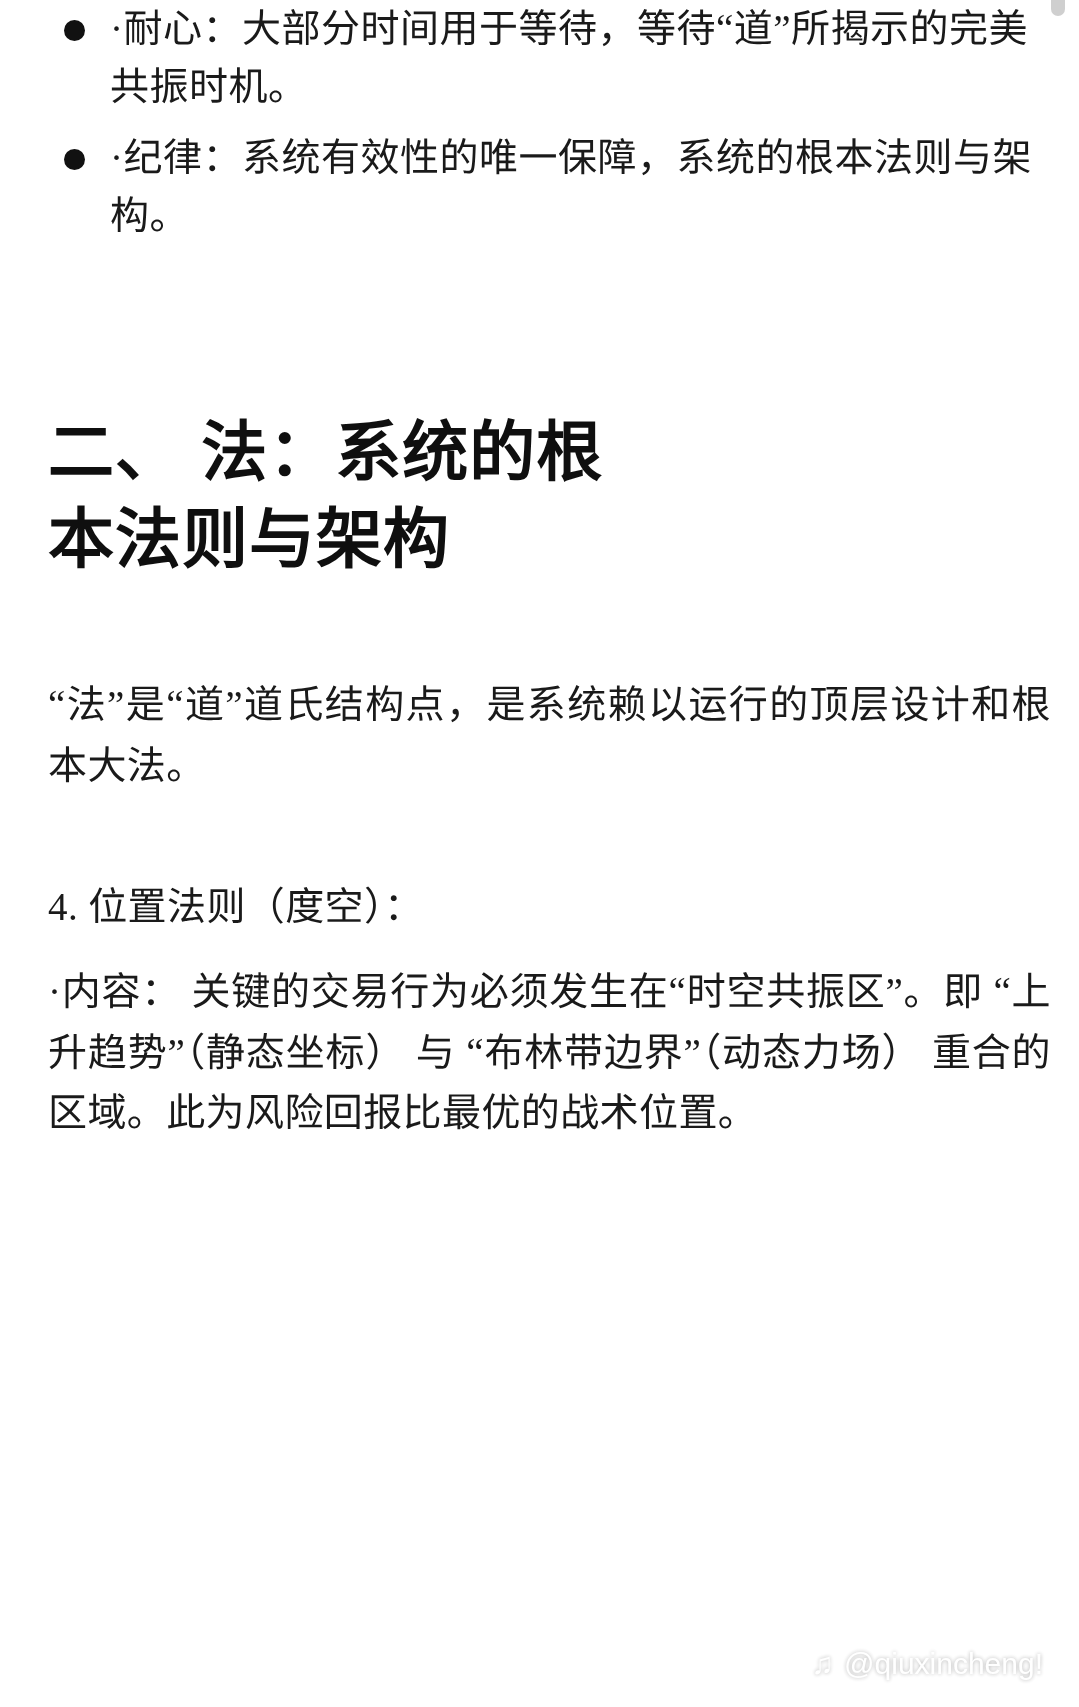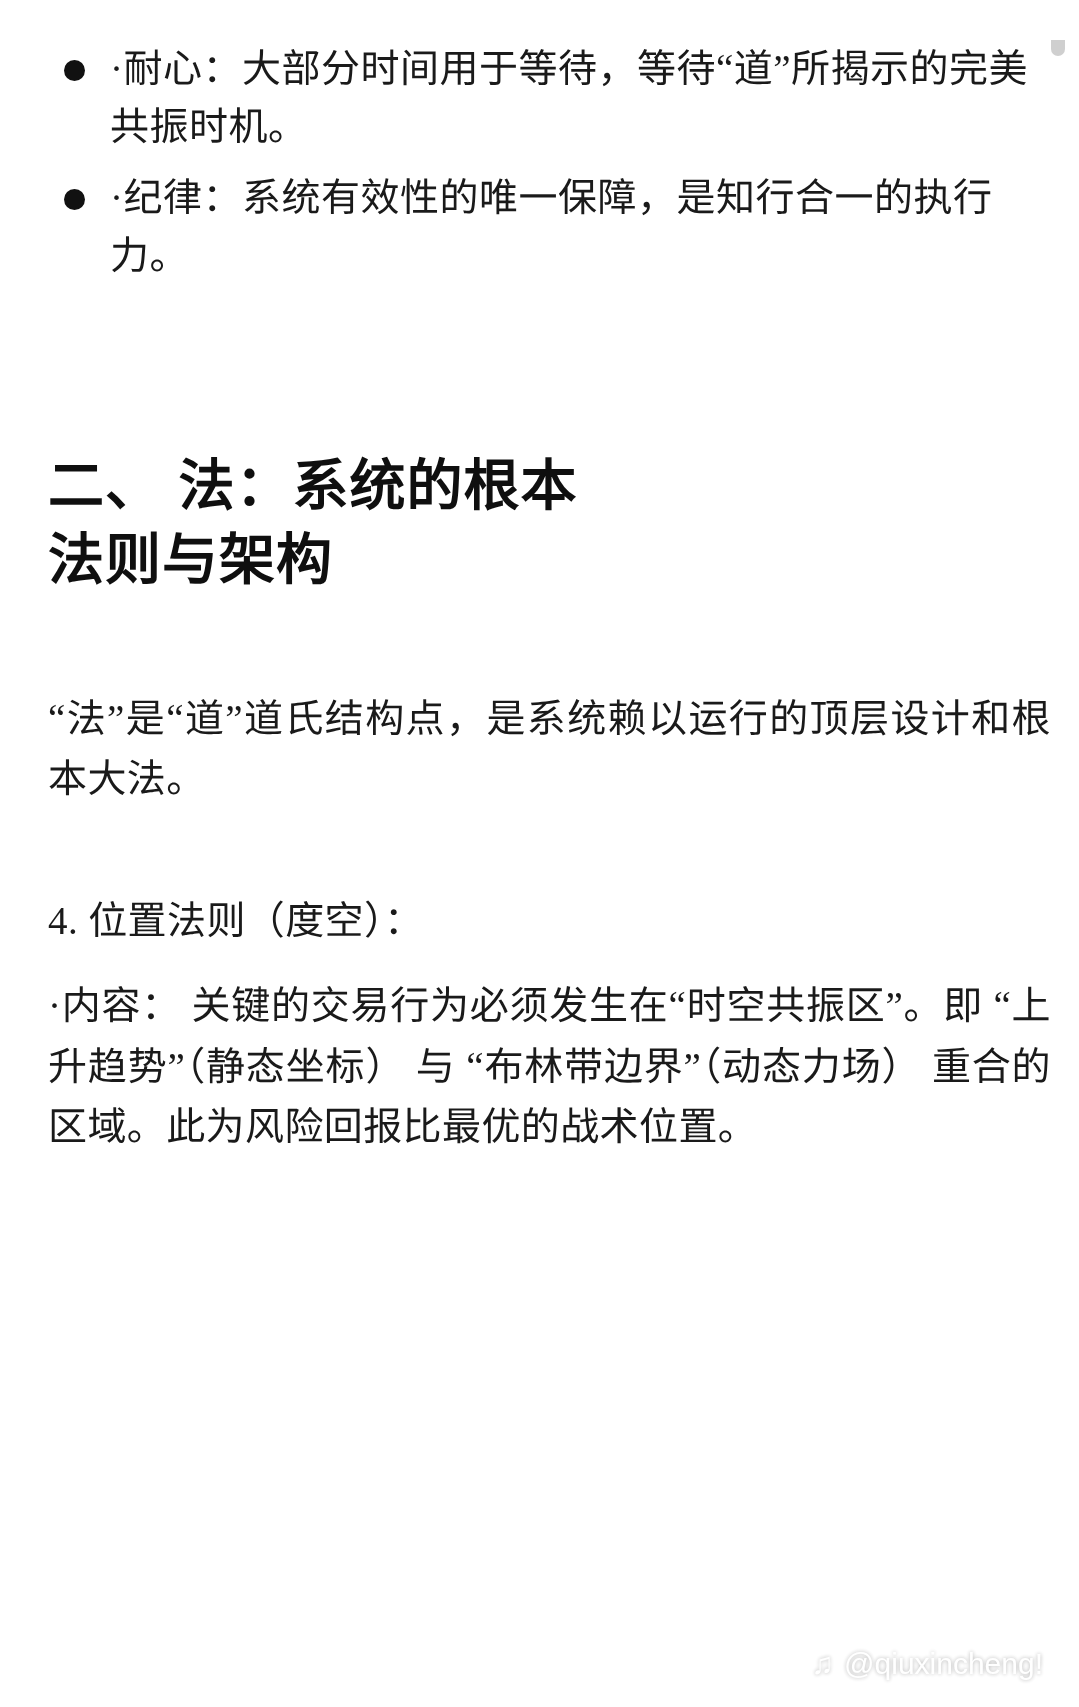--- a/index.html
+++ b/index.html
@@ -14,21 +14,20 @@
     overflow: hidden;
     font-family: "Liberation Serif", "DejaVu Serif", serif;
     color: #1a1a1a;
   }
 
   .page {
     position: absolute;
     inset: 0;
     padding: 0 28px 0 48px;
     box-sizing: border-box;
-    margin-top: 40px;
   }
 
   
   .scroll-nub {
     position: absolute;
     top: 0;
     right: 14px;
     width: 14px;
     height: 16px;
     border-radius: 0 0 7px 7px;
@@ -62,21 +61,21 @@
 
   .spacer-xl { height: 150px; }
   .spacer-lg { height: 92px; }
   .spacer-md { height: 48px; }
 
   
   h1.section-heading {
     margin: 0;
     font-family: "Liberation Sans", "DejaVu Sans", sans-serif;
     font-weight: 700;
-    font-size: 56px;
+    font-size: 66px;
     line-height: 1.32;
     letter-spacing: 1px;
     color: #0f0f0f;
     max-width: 560px;
   }
 
   
   p.body-text {
     margin: 0 0 34px 0;
     font-size: 39px;
@@ -121,21 +120,21 @@
 </style>
 </head>
 <body>
 
 <div class="page">
 
   <div class="scroll-nub"></div>
 
   <ul class="bullets">
     <li>·耐心：大部分时间用于等待，等待“道”所揭示的完美共振时机。</li>
-    <li>·纪律：系统有效性的唯一保障，是知行合一的执行力。</li>
+    <li>·纪律：系统有效性的唯一保障，系统的根本法则与架构。</li>
   </ul>
 
   <div class="spacer-xl"></div>
 
   <h1 class="section-heading">二、 法：系统的根本法则与架构</h1>
 
   <div class="spacer-lg"></div>
 
   <p class="body-text">“法”是“道”道氏结构点，是系统赖以运行的顶层设计和根本大法。</p>
 

